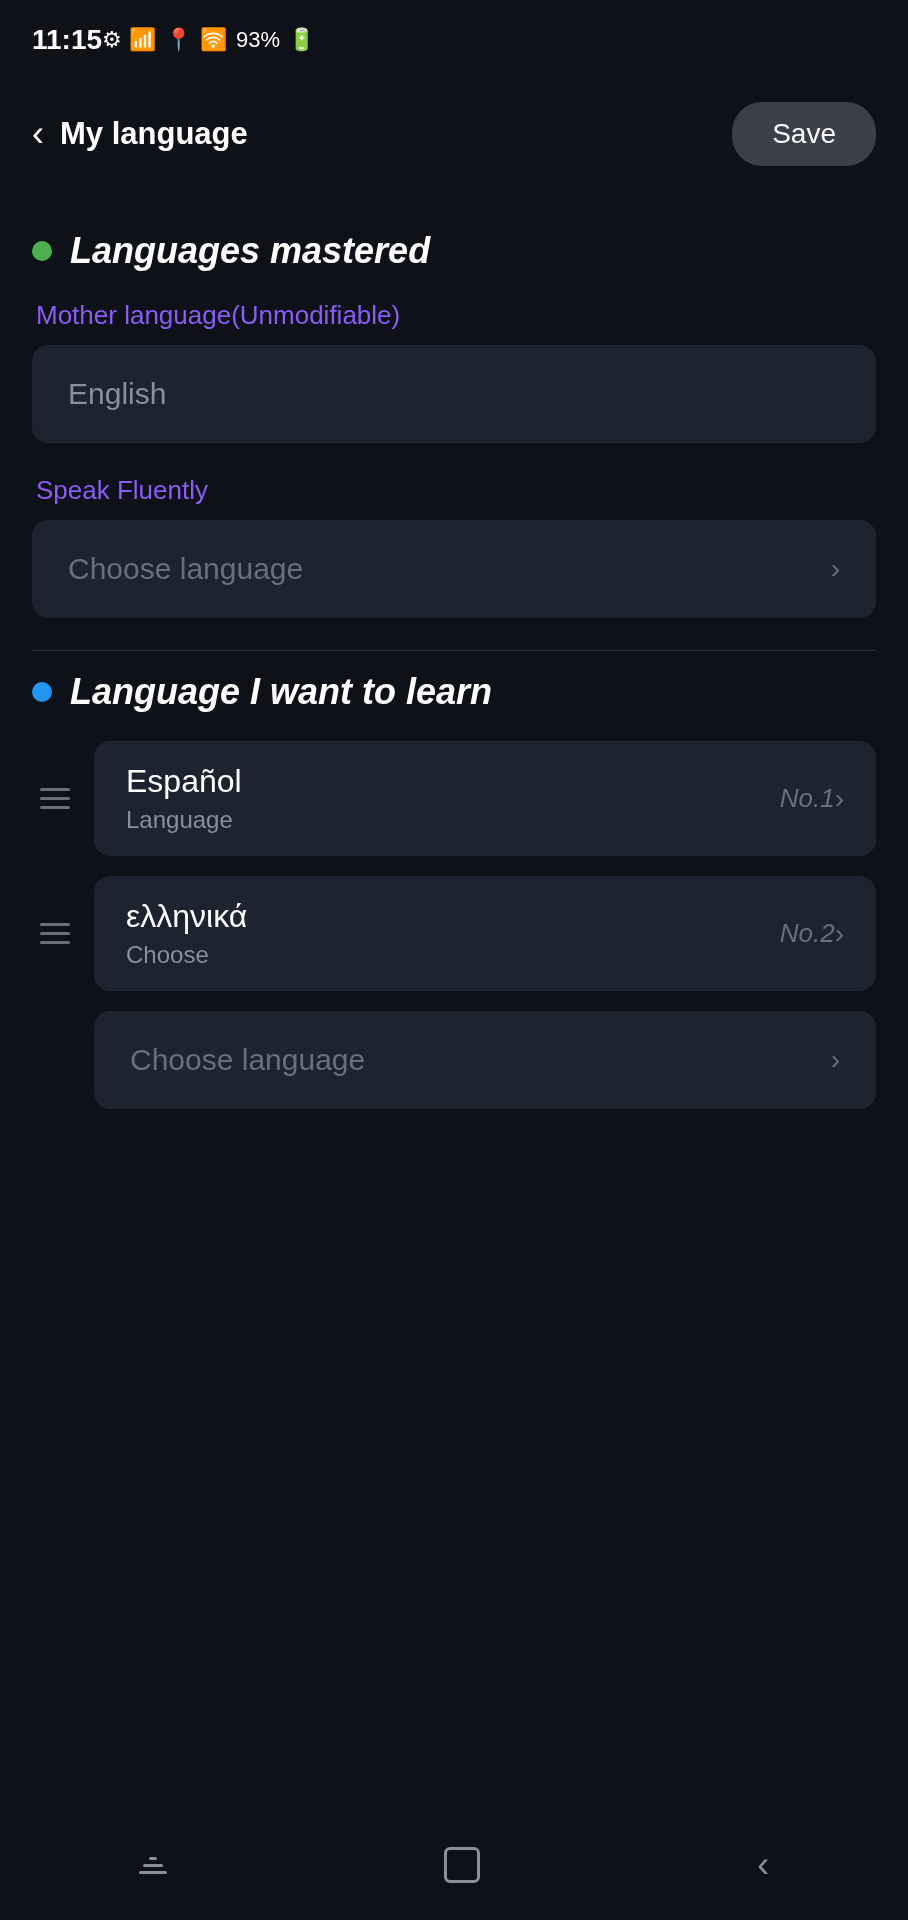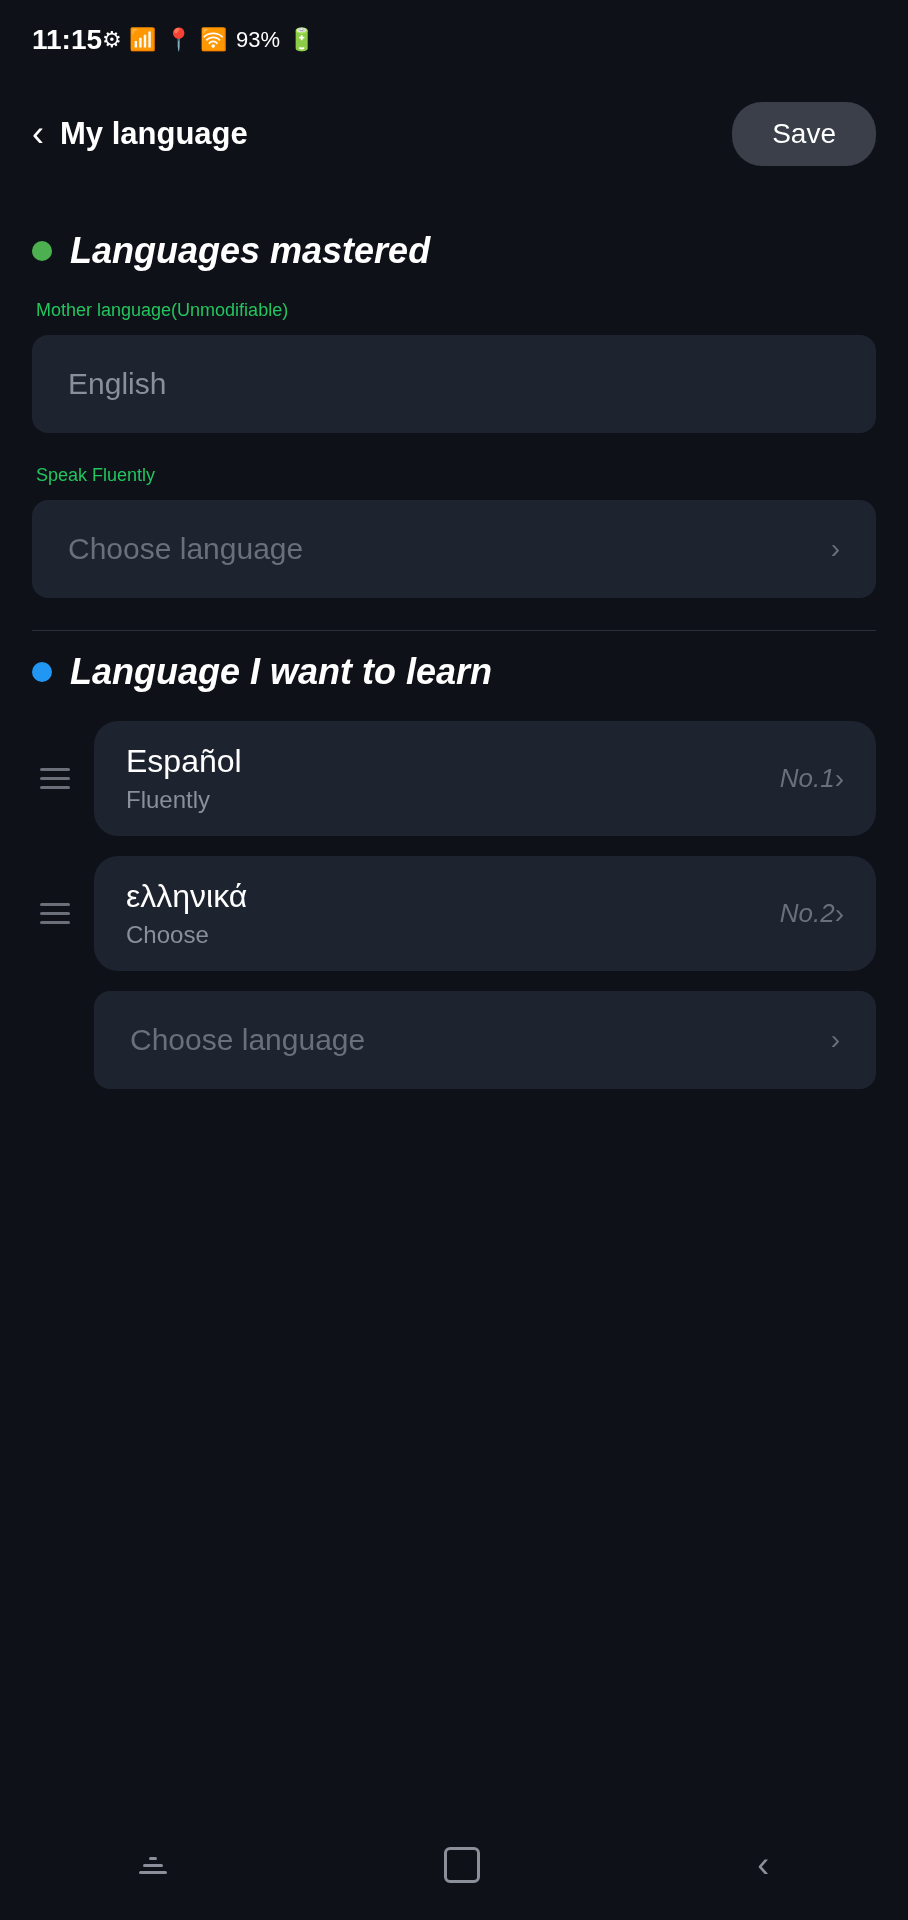--- a/index.html
+++ b/index.html
@@ -114,22 +114,22 @@
     }
 
     .section-title {
       font-size: 36px;
       font-weight: 600;
       color: #ffffff;
     }
 
     
     .field-label {
-      font-size: 18px;
-      color: #22c55e;
+      font-size: 26px;
+      color: #8b5cf6;
       margin-bottom: 14px;
       padding-left: 4px;
     }
 
     
     .input-field {
       background-color: #1e2330;
       border-radius: 16px;
       padding: 32px 36px;
       margin-bottom: 32px;
@@ -183,21 +183,21 @@
       display: block;
       width: 30px;
       height: 3px;
       background-color: #6a6f7a;
       border-radius: 2px;
     }
 
     .language-card {
       flex: 1;
       background-color: #1e2330;
-      border-radius: 24px;
+      border-radius: 16px;
       padding: 22px 32px;
       display: flex;
       align-items: center;
       justify-content: space-between;
     }
 
     .language-info {
       display: flex;
       flex-direction: column;
       gap: 6px;
@@ -336,21 +336,21 @@
 
     <div class="language-item-row">
       <div class="drag-handle">
         <span></span>
         <span></span>
         <span></span>
       </div>
       <div class="language-card">
         <div class="language-info">
           <span class="language-name">Español</span>
-          <span class="language-sub">Fluently</span>
+          <span class="language-sub">Language</span>
         </div>
         <div class="language-number">
           <span>No.1</span>
           <span class="chevron-right">›</span>
         </div>
       </div>
     </div>
 
     <div class="language-item-row">
       <div class="drag-handle">

